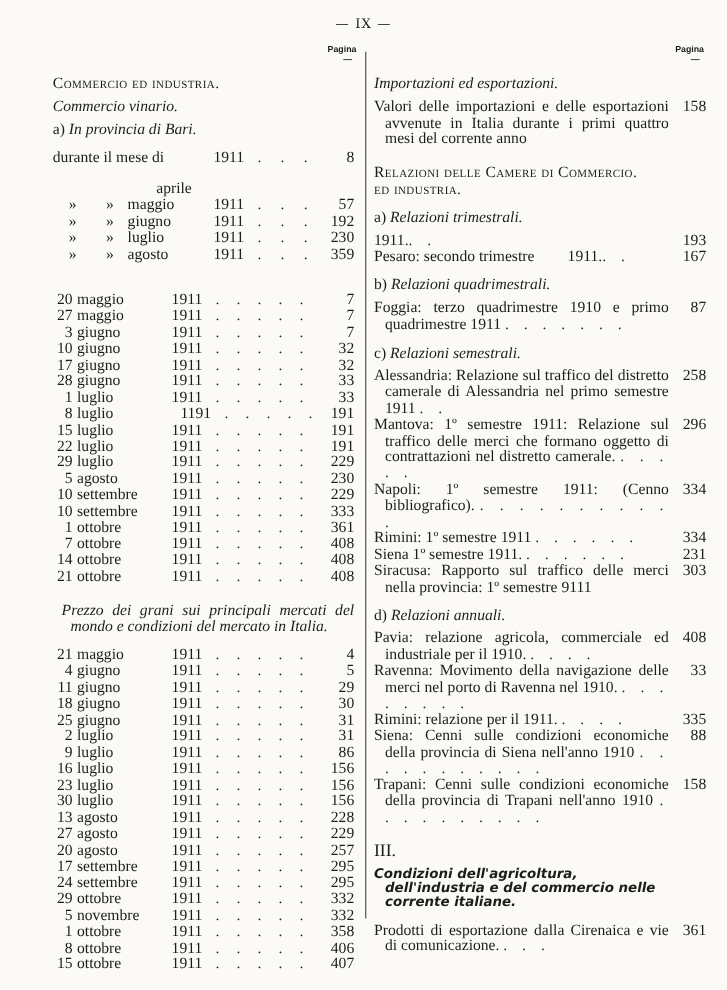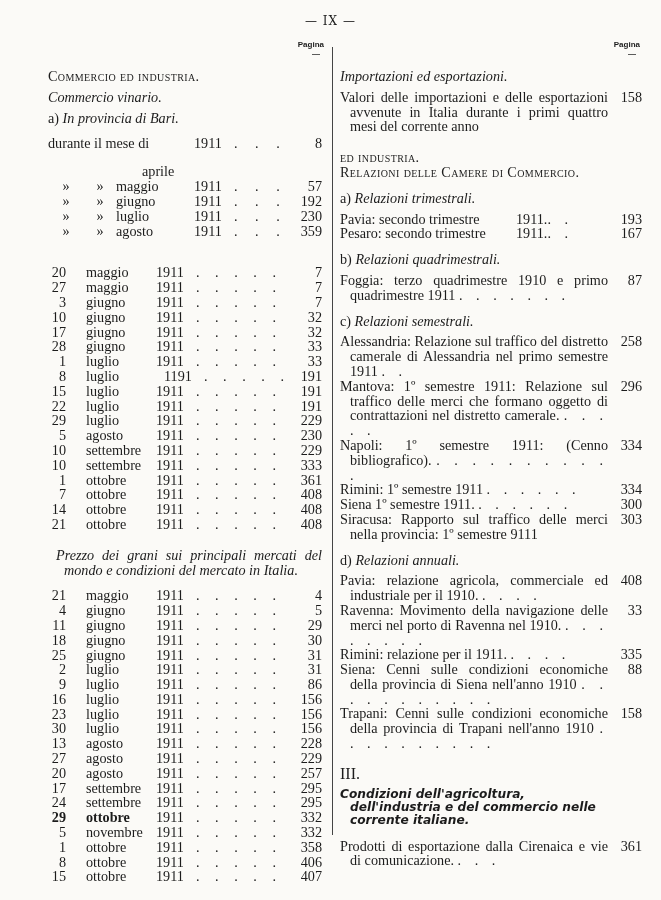--- a/index.html
+++ b/index.html
@@ -34,21 +34,21 @@
   .col-left .pagina { margin-right: -2px; }
   .col-right .pagina { margin-right: -24px; }
   .center { text-align: left; }
   .sc { font-variant: small-caps; letter-spacing: 0.4px; }
   .it { font-style: italic; }
   .gap-s { height: 6px; }
   .gap-m { height: 11px; }
   .gap-l { height: 16px; }
   .row { display: flex; white-space: nowrap; }
   .row .date { width: 88px; }
-  .row .day { display: inline-block; width: 18px; text-align: right; margin-right: 20px; }
+  .row .day { display: inline-block; width: 18px; text-align: right; margin-right: 4px; }
   .row .year { width: 40px; }
   .row .dots { flex: 1; letter-spacing: 6px; overflow: hidden; }
   .row .pg { width: 30px; text-align: right; }
   .bari .q1 { width: 36px; text-align: center; }
   .bari .q2 { width: 32px; text-align: center; }
   .bari .month { width: 78px; }
   .bari .dots { letter-spacing: 7px; }
   .entry { display: flex; align-items: flex-start; }
   .entry .txt { flex: 1; text-align: justify; padding-left: 10px; text-indent: -10px; }
   .entry .pg { width: 34px; text-align: right; margin-right: -26px; }
@@ -321,21 +321,21 @@
         <span class="dots">. . . . . . . .</span>
         <span class="pg">295</span>
       </div>
       <div class="row">
         <span class="date" style="width: 100px;"><span class="day">24</span><span>settembre</span></span>
         <span class="year" style="margin-left: 8px;">1911</span>
         <span class="dots">. . . . . . . .</span>
         <span class="pg">295</span>
       </div>
       <div class="row">
-        <span class="date" style="width: 100px; font-weight: bold;"><span class="day">29</span><span>ottobre</span></span>
+        <span class="date" style="width: 100px;"><span class="day">29</span><span>ottobre</span></span>
         <span class="year" style="margin-left: 8px;">1911</span>
         <span class="dots">. . . . . . . .</span>
         <span class="pg">332</span>
       </div>
       <div class="row">
         <span class="date" style="width: 100px;"><span class="day">5</span><span>novembre</span></span>
         <span class="year" style="margin-left: 8px;">1911</span>
         <span class="dots">. . . . . . . .</span>
         <span class="pg">332</span>
       </div>
@@ -367,32 +367,31 @@
   </div>
   <div class="gap-m"></div>
   <div class="center it">Importazioni ed esportazioni.</div>
   <div class="gap-s"></div>
   <div class="entry">
     <span class="txt">Valori delle importazioni e delle esportazioni avvenute in Italia durante i primi quattro mesi del corrente anno</span>
     <span class="pg">158</span>
   </div>
   <div class="gap-l"></div>
   <div class="center sc">
+    <div>Relazioni delle Camere di Commercio.</div>
     <div>ed industria.</div>
-    <div>Relazioni delle Camere di Commercio.</div>
   </div>
   <div class="gap-m"></div>
   <div class="center">
     <span>a)</span>
     <span class="it">Relazioni trimestrali.</span>
   </div>
   <div class="gap-s"></div>
   <div id="trimestrali-list">
       <div class="row">
-        <span style="width: 176px;">Pavia: secondo trimestre</span>
         <span>1911.</span>
         <span class="lead-dots" style="flex: 1 1 0%;"> . .</span>
         <span class="pg" style="margin-right: -26px; width: 34px;">193</span>
       </div>
       <div class="row">
         <span style="width: 176px;">Pesaro: secondo trimestre</span>
         <span>1911.</span>
         <span class="lead-dots" style="flex: 1 1 0%;"> . .</span>
         <span class="pg" style="margin-right: -26px; width: 34px;">167</span>
       </div>
@@ -427,21 +426,21 @@
       <div class="entry">
         <span class="txt"><span>Napoli: 1º semestre 1911: (Cenno bibliografico).</span> <span class="lead-dots">. . . . . . . . . . .</span></span>
         <span class="pg">334</span>
       </div>
       <div class="entry">
         <span class="txt"><span>Rimini: 1º semestre 1911</span> <span class="lead-dots">. . . . . .</span></span>
         <span class="pg">334</span>
       </div>
       <div class="entry">
         <span class="txt"><span>Siena 1º semestre 1911.</span> <span class="lead-dots">. . . . . .</span></span>
-        <span class="pg">300</span>
+        <span class="pg">231</span>
       </div>
       <div class="entry">
         <span class="txt"><span>Siracusa: Rapporto sul traffico delle merci nella provincia: 1º semestre 9111</span></span>
         <span class="pg">303</span>
       </div>
     </div>
   <div class="gap-m"></div>
   <div class="center">
     <span>d)</span>
     <span class="it">Relazioni annuali.</span>

